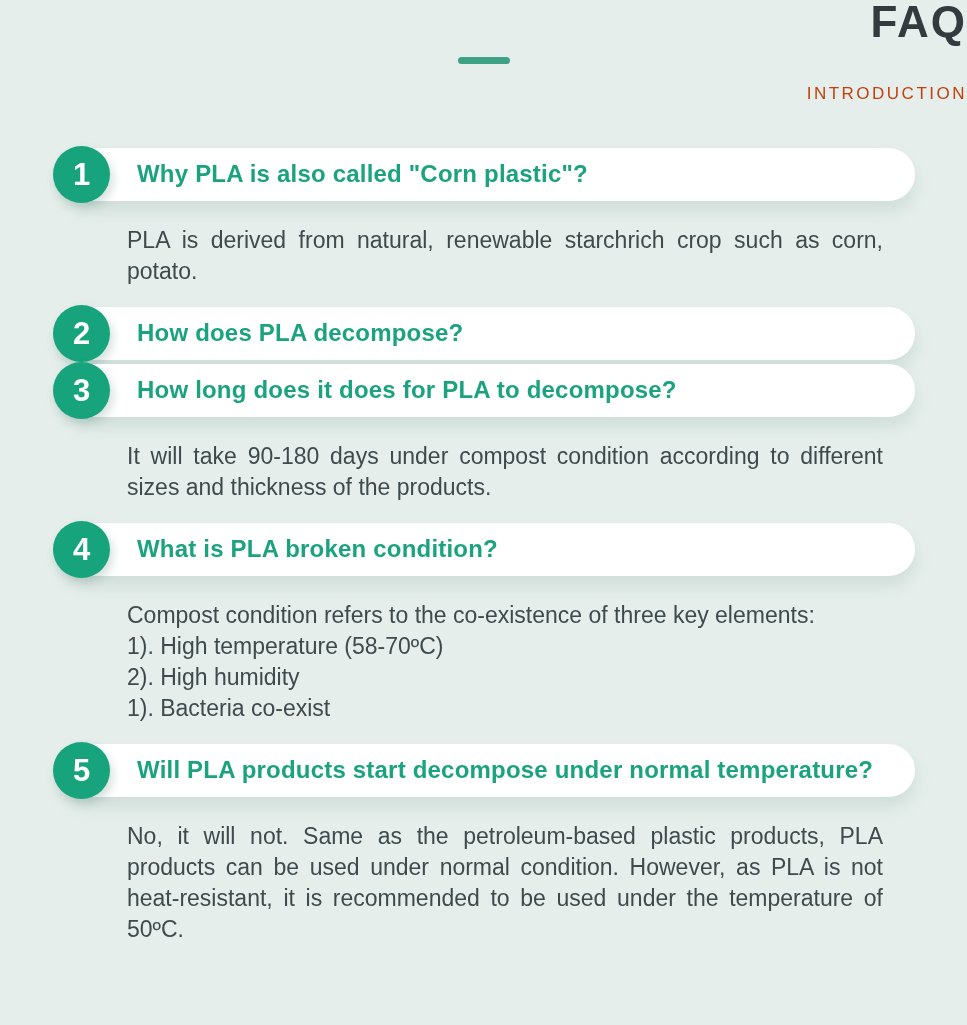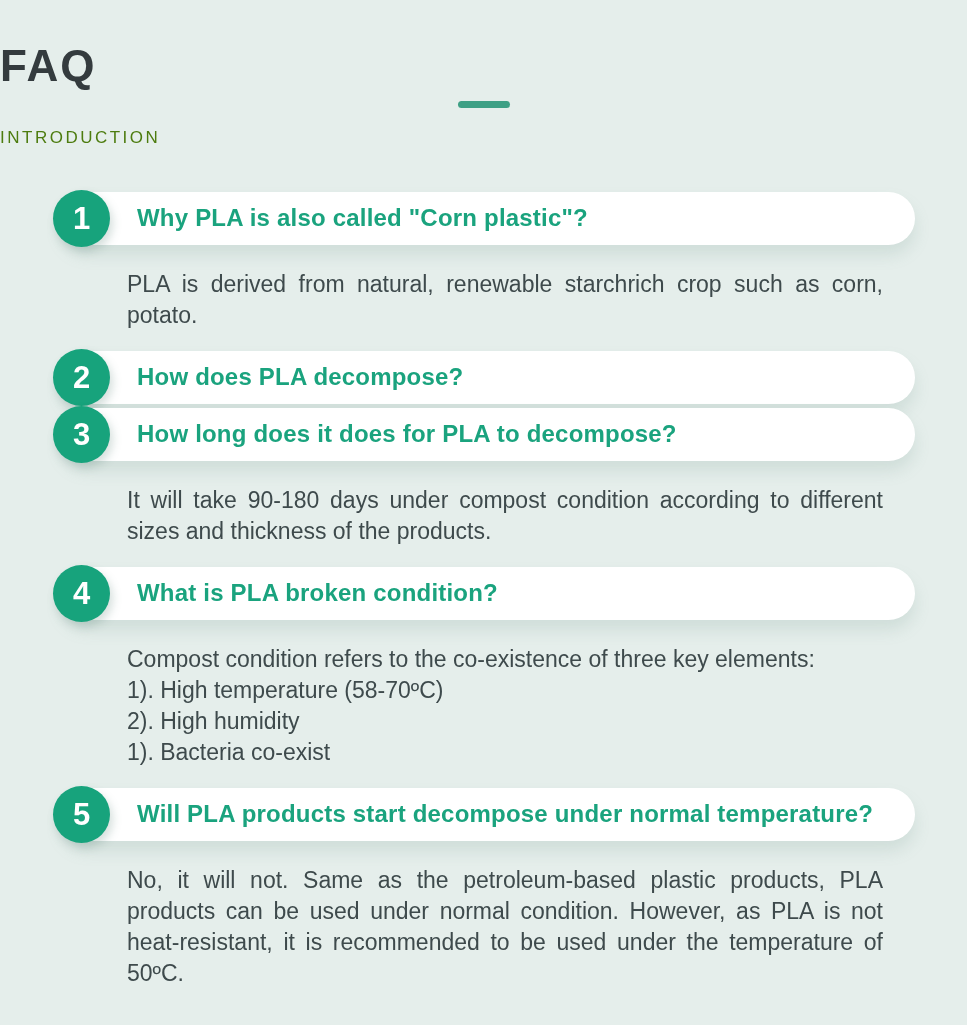--- a/index.html
+++ b/index.html
@@ -16,42 +16,41 @@
     width: 967px;
     height: 1025px;
     overflow: hidden;
   }
   body {
     background: var(--background);
     font-family: "Liberation Sans", "DejaVu Sans", sans-serif;
     color: var(--text-dark);
   }
   .page-header {
-    text-align: left;
-    padding-top: 44px;
+    text-align: right;
   }
   .page-title {
     font-size: 44px;
     font-weight: 700;
     letter-spacing: 2px;
     color: var(--title-dark);
     line-height: 1;
   }
   .title-divider {
     width: 52px;
     height: 7px;
     border-radius: 4px;
     background: var(--divider-green);
     margin: 13px auto 0 auto;
   }
   .page-subtitle {
     margin-top: 20px;
     font-size: 17px;
     letter-spacing: 2.5px;
-    color: #4d7c0f;
+    color: #c2410c;
     font-weight: 400;
   }
   .faq-list {
     margin: 42px 52px 0 53px; 
   }
   .faq-item { }
   .q-row {
     position: relative;
     height: 57px;
   }

